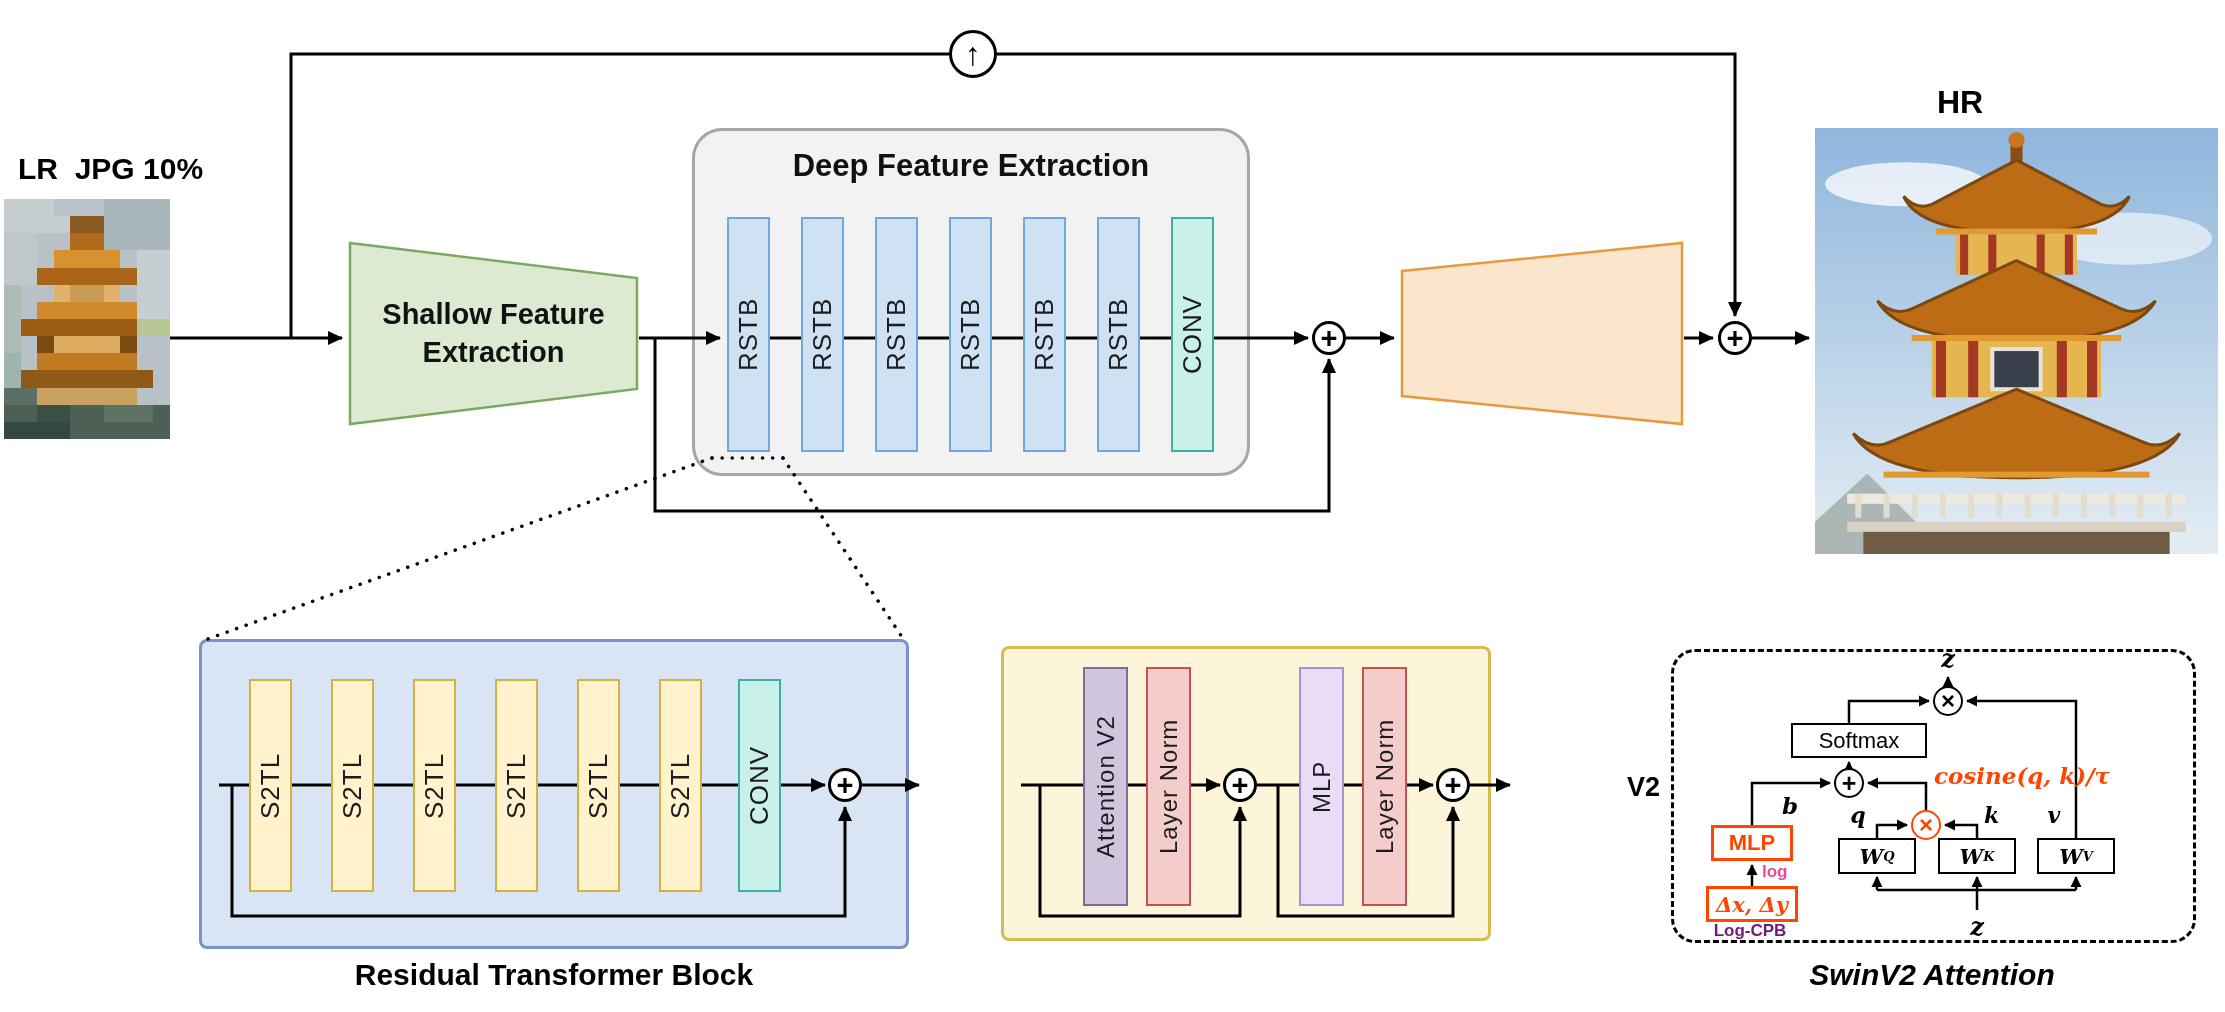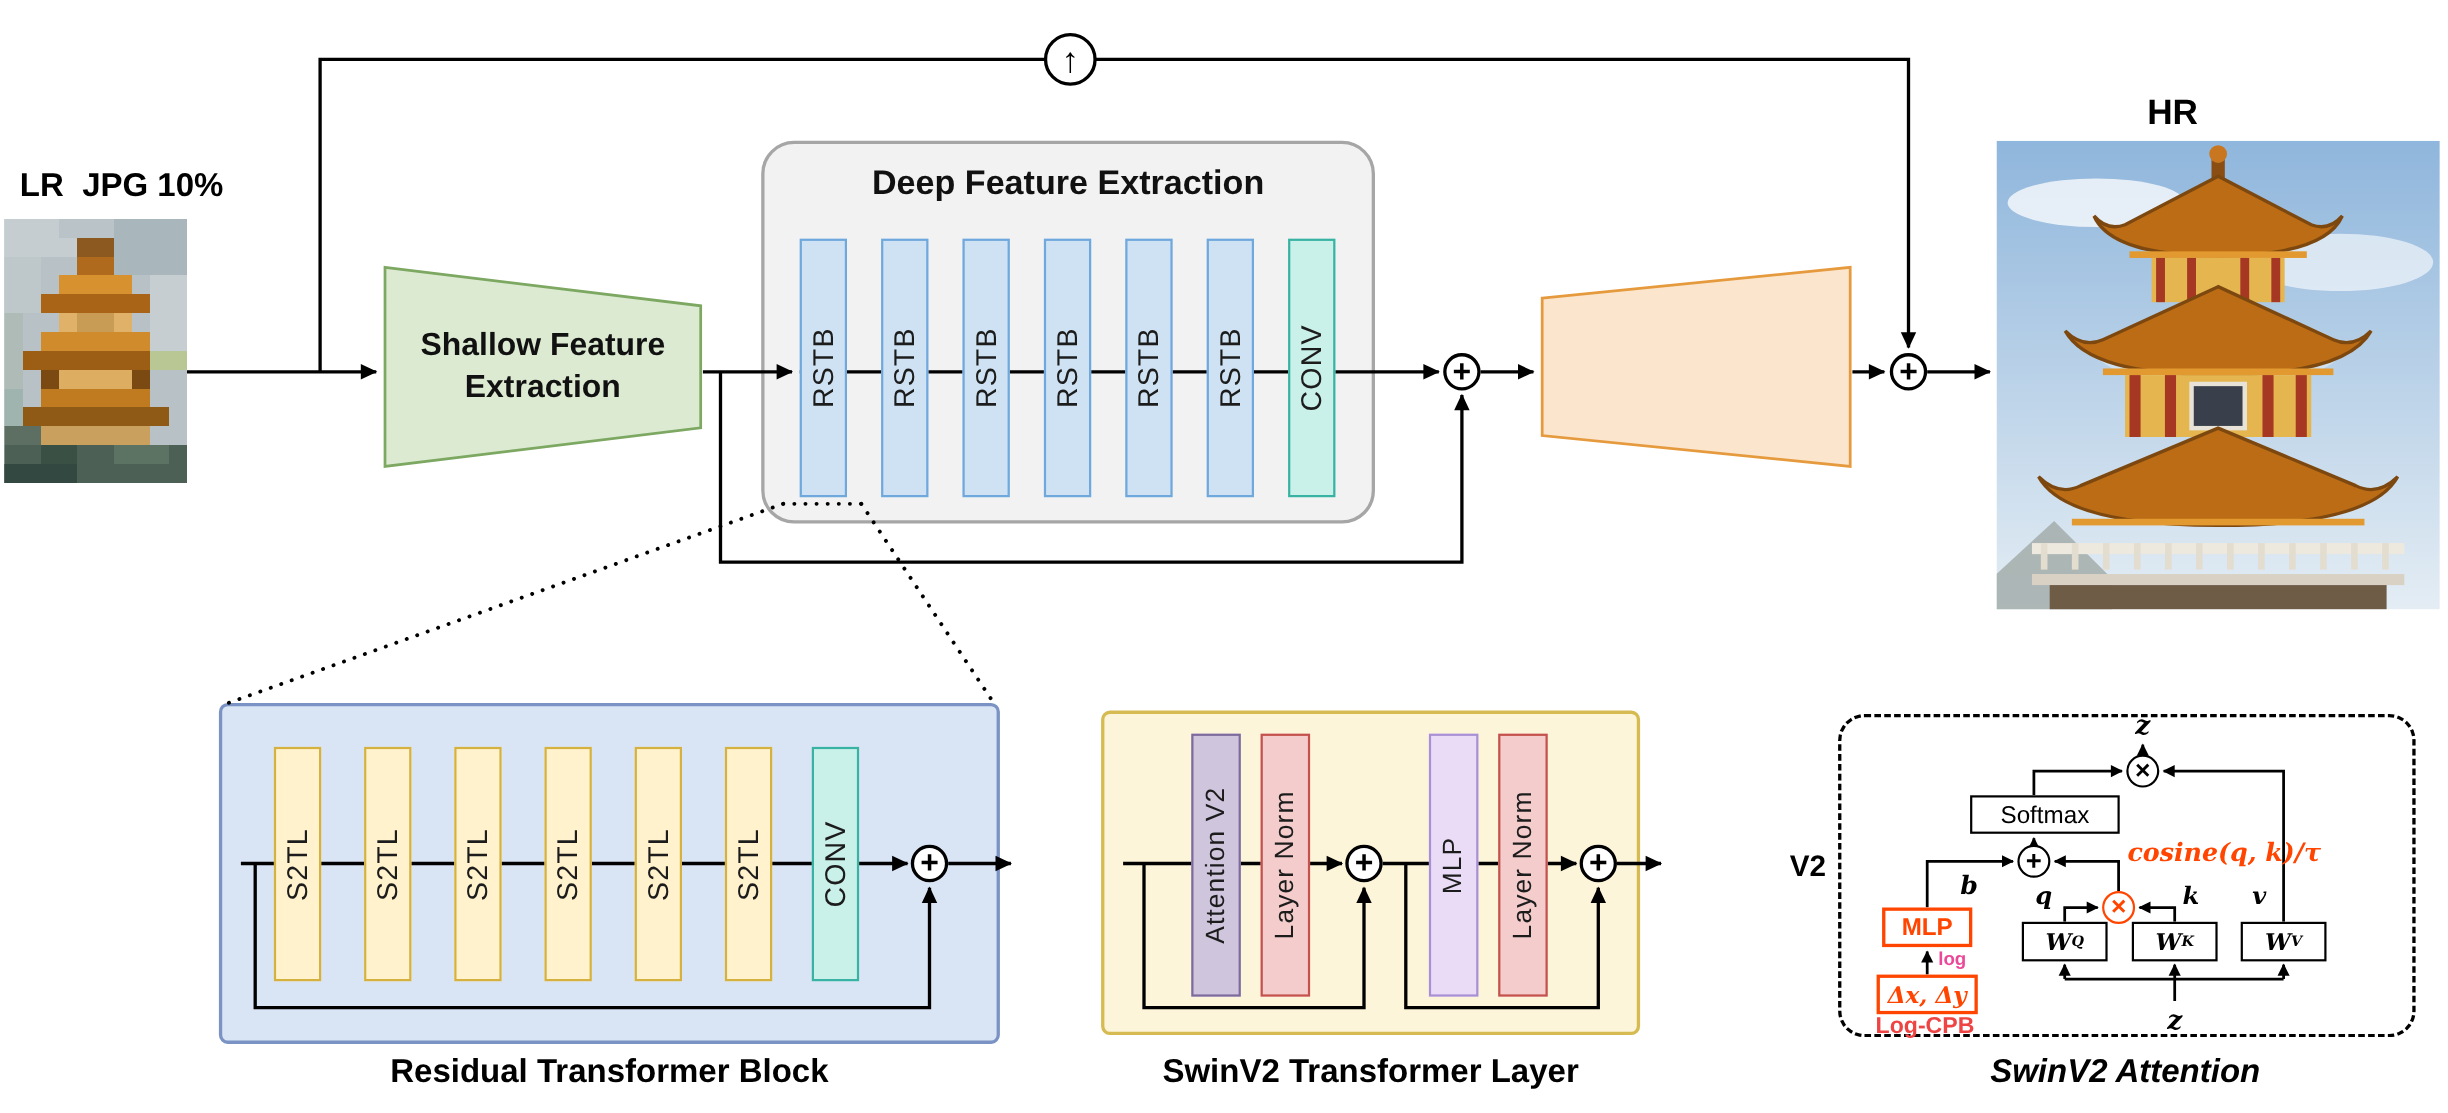--- a/index.html
+++ b/index.html
@@ -179,21 +179,21 @@
       <path d="M1752,825 V783 H1830" marker-end="url(#ah2)"></path>
       <path d="M1752,886 V865" marker-end="url(#ah2)"></path>
       <path d="M1849,766 V762" marker-end="url(#ah2)"></path>
       <path d="M1849,723 V701 H1929" marker-end="url(#ah2)"></path>
       <path d="M2076,838 V701 H1967" marker-end="url(#ah2)"></path>
       <path d="M1948,686 V677" marker-end="url(#ah2)"></path>
     </g>
   </svg>
 
   <div class="lbl pre" style="left:18px;top:152px;font-size:30px;">LR  JPG 10%</div>
-  <div class="lbl" style="left:1952px;top:84px;width:200px;text-align:left;font-size:32px;">HR</div>
+  <div class="lbl" style="left:1860px;top:84px;width:200px;text-align:center;font-size:32px;">HR</div>
 
   <div class="ctext" style="left:348px;top:241px;width:291px;height:185px;font-size:29px;line-height:1.3;">
     <span>Shallow Feature</span>
     <span>Extraction</span>
   </div>
 
   <div class="ctext" style="left:692px;top:146px;width:558px;height:40px;font-size:31px;">Deep Feature Extraction</div>
 
 
   <div class="vblock b-rstb" style="left:727px;top:217px;width:43px;height:235px;">
@@ -265,21 +265,20 @@
     </div>
   <div class="vblock b-mlp" style="left:1299px;top:667px;width:45px;height:239px;font-size:24px;">
       <span>MLP</span>
     </div>
   <div class="vblock b-ln" style="left:1362px;top:667px;width:45px;height:239px;font-size:24px;">
       <span>Layer Norm</span>
     </div>
   <div class="circle" style="left:1436px;top:768px;width:34px;height:34px;font-size:29px;">
       <span>+</span>
     </div>
-  <div class="caption" style="left:996px;top:958px;width:500px;">SwinV2 Transformer Layer</div>
 
   <div class="lbl" style="left:1600px;top:772px;width:60px;text-align:right;font-size:27px;">V2</div>
 
   <div class="lbl mathi" style="left:1928px;top:644px;width:40px;text-align:center;font-size:24px;">z</div>
   <div class="circle" style="left:1933px;top:686px;width:30px;height:30px;border-width:2.5px;font-size:24px;">
       <span>×</span>
     </div>
   <div class="kbox" style="left:1791px;top:723px;width:136px;height:35px;font-size:22px;">
     <span>Softmax</span>
   </div>
@@ -289,21 +288,21 @@
   <div class="lbl mathi" style="left:1934px;top:762px;font-size:23px;color:#ff4500;white-space:nowrap;">cosine(q, k)/τ</div>
   <div class="lbl mathi" style="left:1770px;top:792px;width:40px;text-align:center;font-size:23px;">b</div>
 
   <div class="obox" style="left:1711px;top:825px;width:82px;height:36px;font-size:22px;font-weight:bold;">
     <span>MLP</span>
   </div>
   <div class="lbl" style="left:1762px;top:862px;font-size:17px;color:#ec4899;font-weight:bold;">log</div>
   <div class="obox mathi" style="left:1706px;top:886px;width:92px;height:36px;font-size:21px;">
     <span>Δx, Δy</span>
   </div>
-  <div class="lbl" style="left:1694px;top:921px;width:112px;text-align:center;font-size:21px;color:#ef4444;">Log-CPB</div>
+  <div class="lbl" style="left:1694px;top:921px;width:112px;text-align:center;font-size:17px;color:#701a75;">Log-CPB</div>
 
   <div class="lbl mathi" style="left:1842px;top:802px;width:32px;text-align:center;font-size:22px;">q</div>
   <div class="lbl mathi" style="left:1984px;top:802px;width:36px;text-align:left;font-size:22px;">k</div>
   <div class="lbl mathi" style="left:2036px;top:802px;width:36px;text-align:center;font-size:22px;">v</div>
 
   <div class="circle" style="left:1911px;top:810px;width:30px;height:30px;border:2.5px solid #ff4500;color:#ff4500;font-size:24px;">
       <span>×</span>
     </div>
 
   <div class="kbox mathi" style="left:1838px;top:838px;width:78px;height:36px;font-size:21px;">

